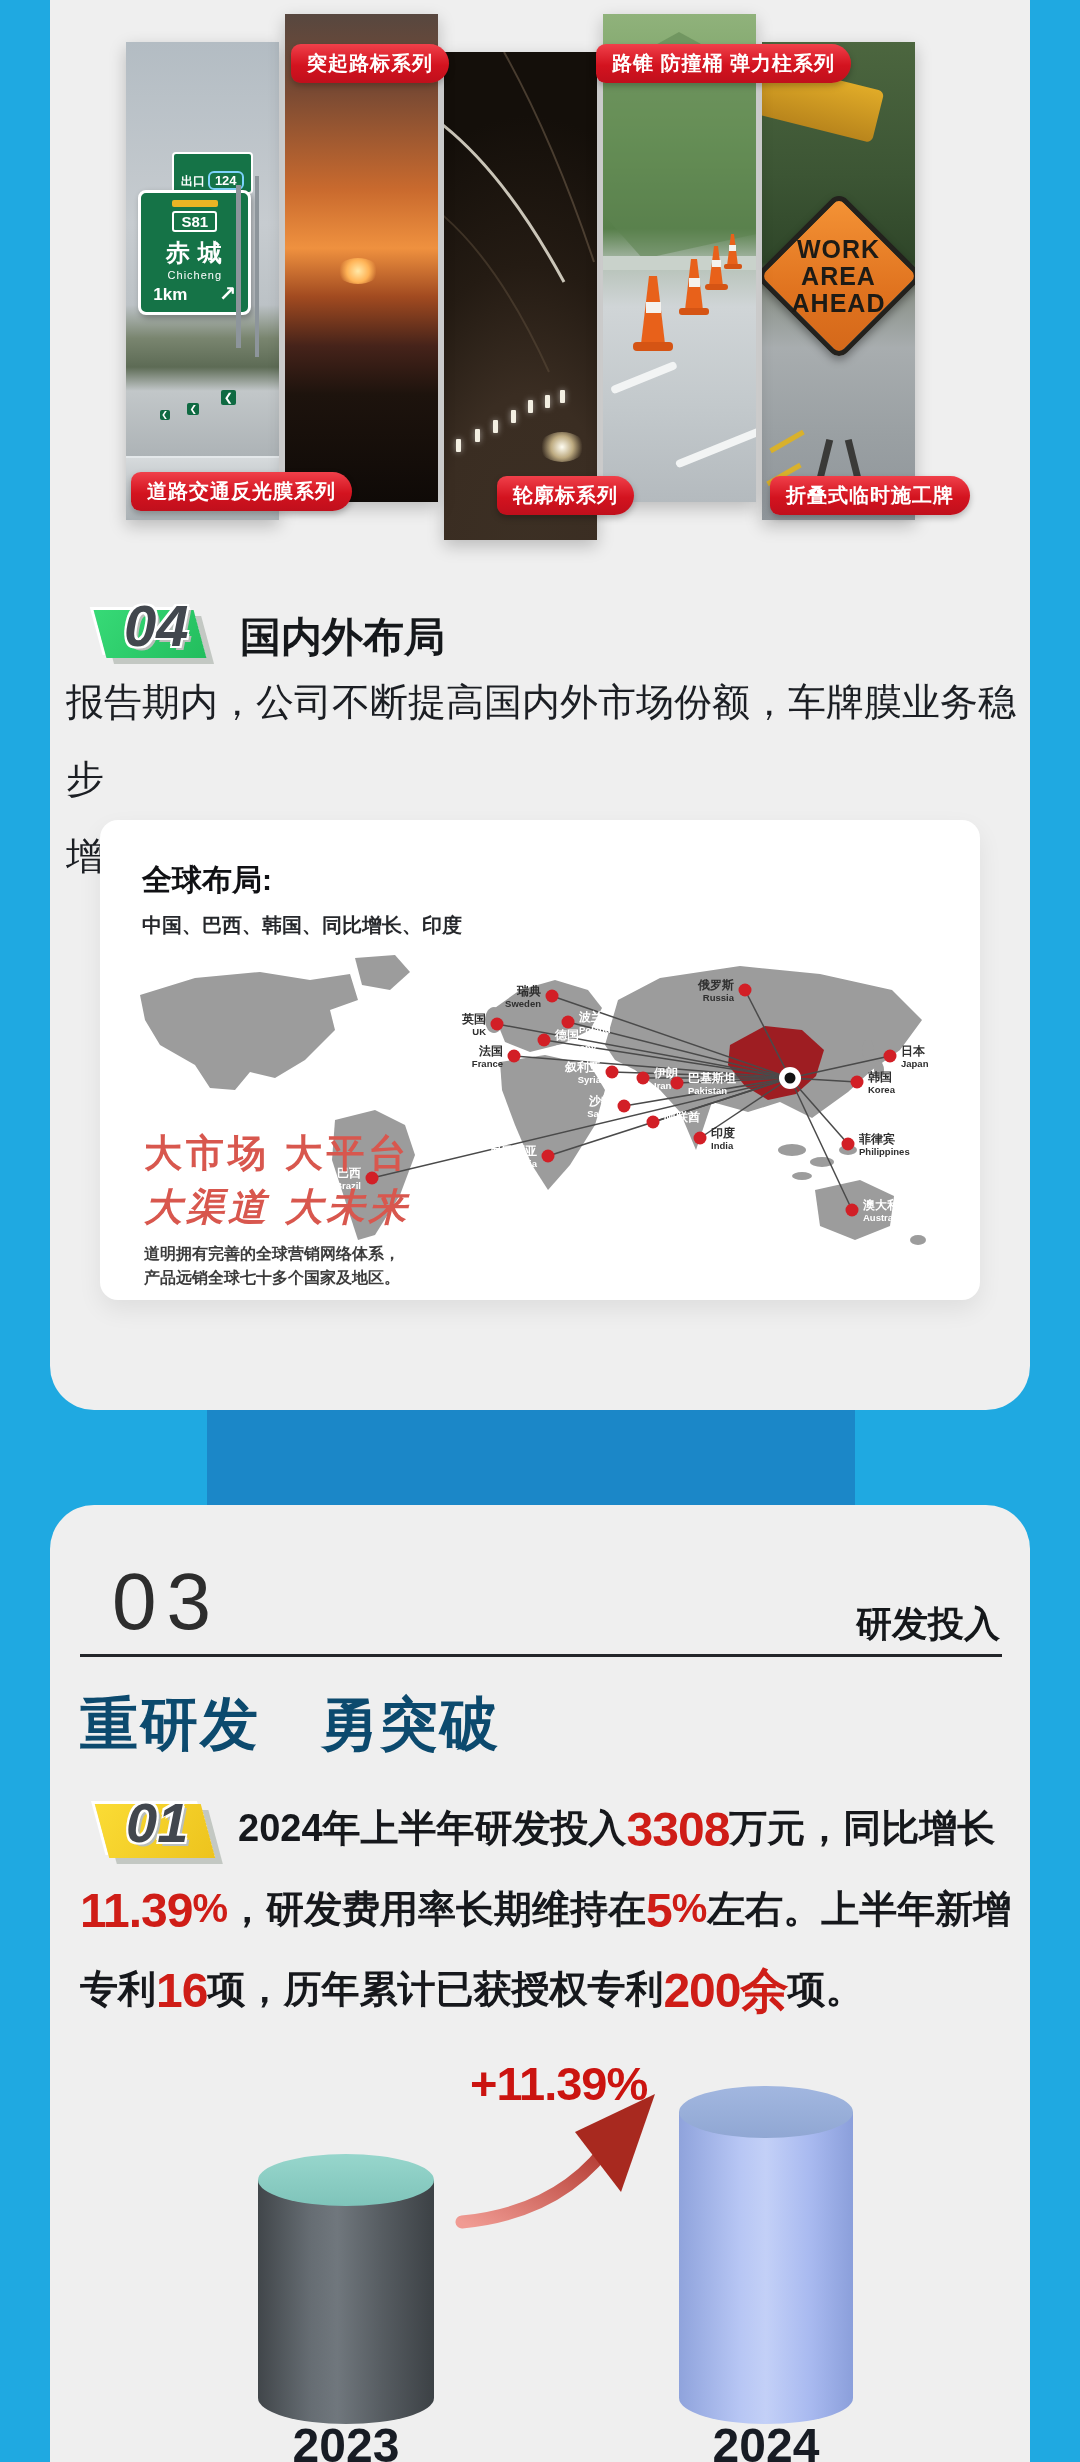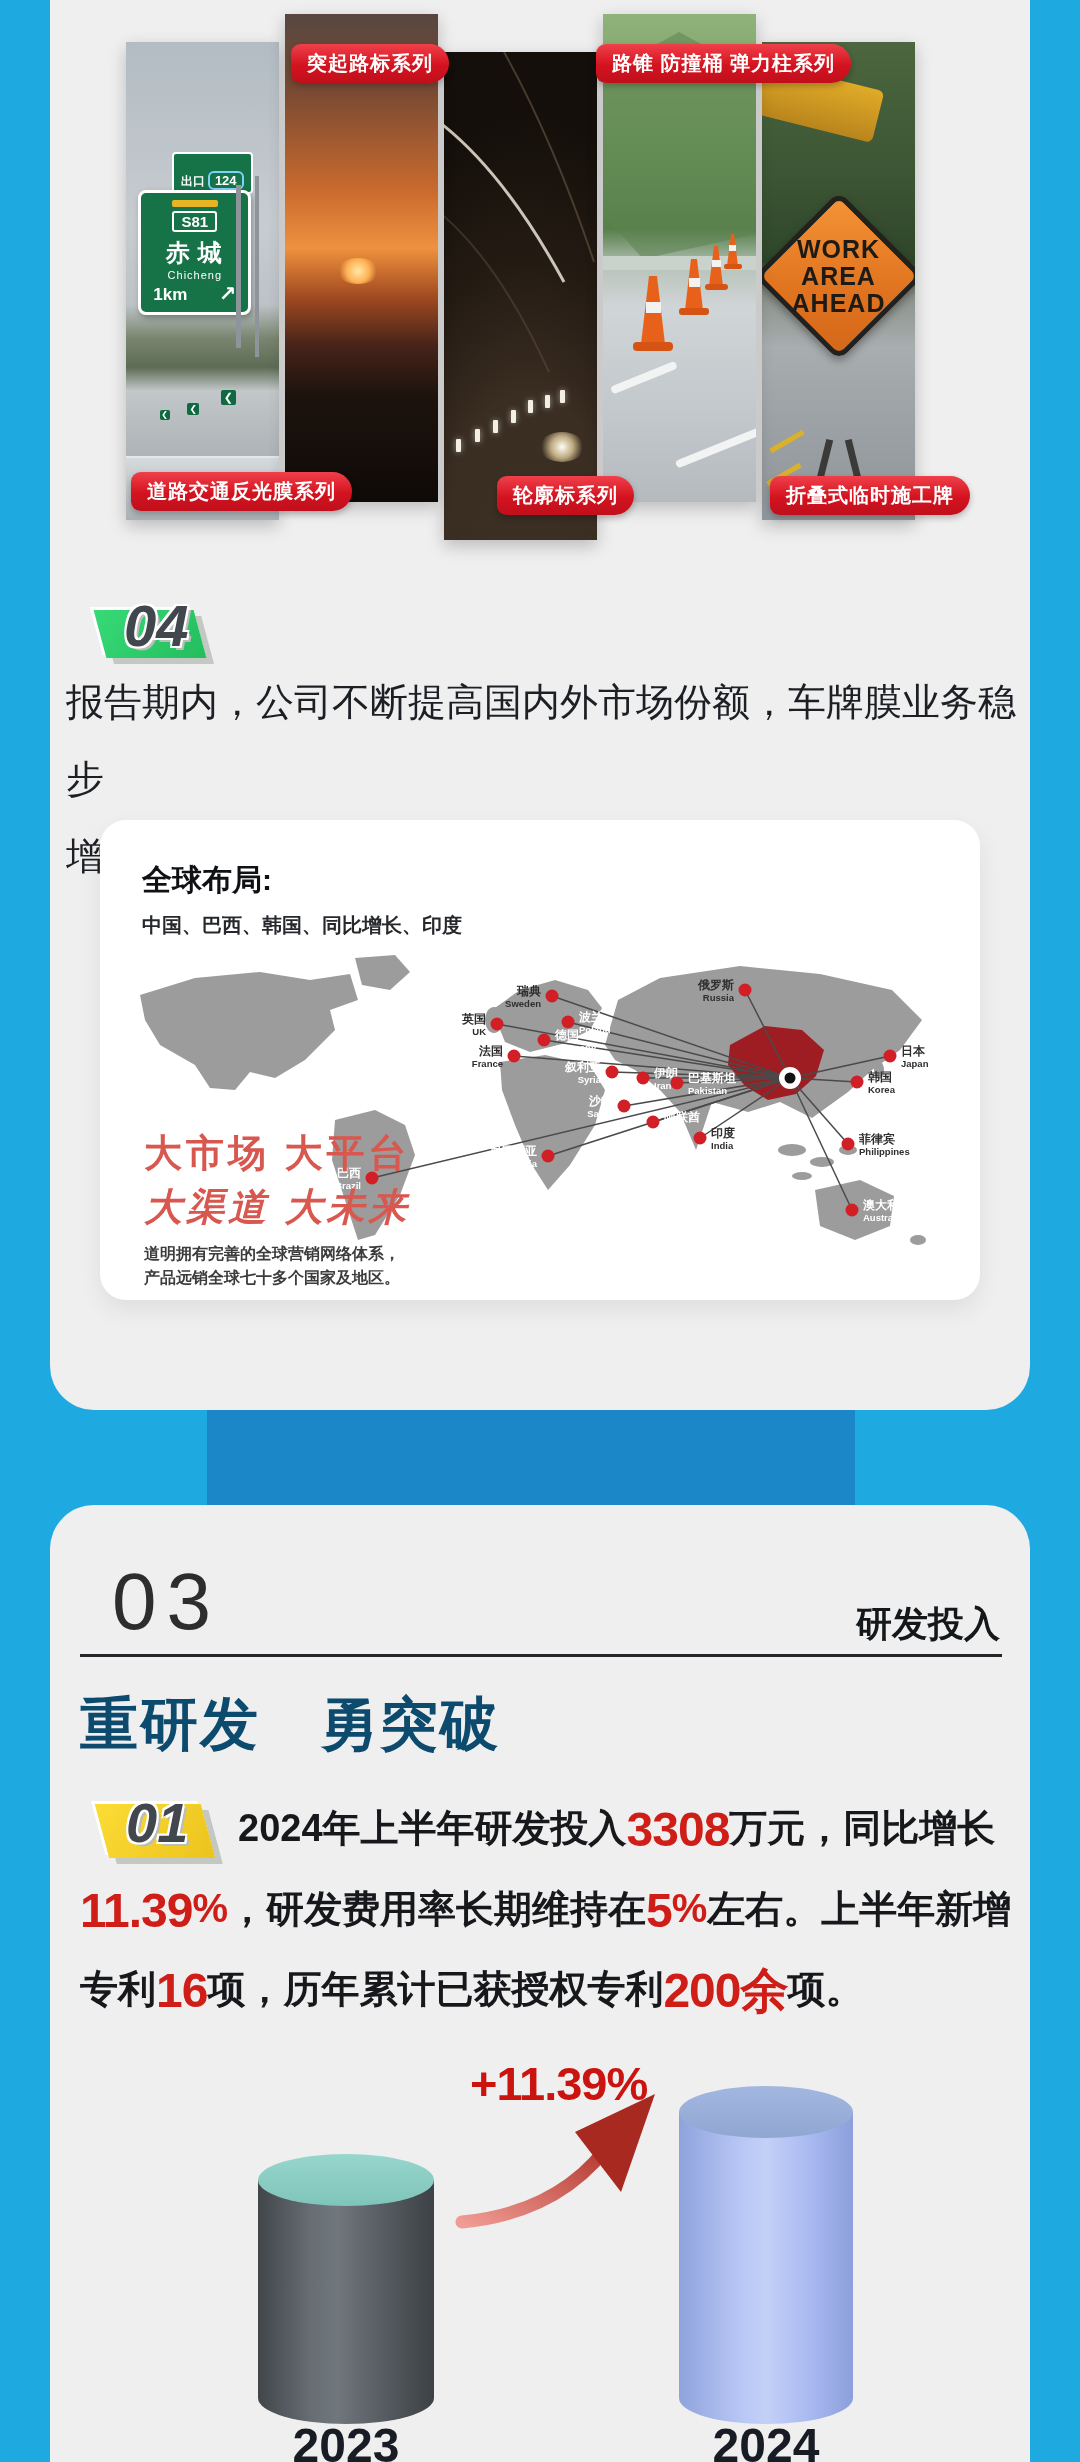--- a/index.html
+++ b/index.html
@@ -72,21 +72,21 @@
   #badge04{left:100px;top:610px;width:100px;height:48px;background:linear-gradient(135deg,#37da77,#23bd5d);}
   .badge-num{position:absolute;font-weight:900;color:#42474e;font-style:italic;
     text-shadow:-2px -2px 0 #fff,2px -2px 0 #fff,-2px 2px 0 #fff,2px 2px 0 #fff,4px 4px 0 #b9beba;}
   #num04{left:124px;top:592px;font-size:58px;}
   .sec-title{position:absolute;font-weight:900;color:#15181b;}
   #title04{left:240px;top:610px;font-size:41px;}
   .body-text{position:absolute;left:66px;width:955px;font-size:38px;font-weight:normal;color:#1c1f24;line-height:77px;}
   #body04{top:664px;}
 
   
-  #mapcard{position:absolute;left:100px;top:820px;width:880px;height:480px;background:#fff;border-radius:26px;
+  #mapcard{position:absolute;left:100px;top:820px;width:880px;height:480px;background:#fff;border-radius:18px;
     box-shadow:0 10px 24px rgba(0,0,0,.07);overflow:hidden;}
   #map-title{position:absolute;left:42px;top:40px;font-size:30px;font-weight:900;color:#101114;}
   #map-subtitle{position:absolute;left:42px;top:92px;font-size:20px;font-weight:bold;color:#26282c;}
   #worldmap{position:absolute;left:0;top:130px;}
   .slogan{position:absolute;left:44px;font-size:38px;font-weight:bold;color:#d8574e;letter-spacing:4px;z-index:3;}
   #slogan1{top:308px;}
   #slogan2{top:362px;font-style:italic;}
   .footnote{position:absolute;left:44px;font-size:16px;font-weight:bold;color:#3c3c3c;z-index:3;}
   #foot1{top:424px;}
   #foot2{top:448px;}
@@ -206,20 +206,21 @@
   </div>
 
   <div class="ribbon" id="r1">道路交通反光膜系列</div>
   <div class="ribbon" id="r2">突起路标系列</div>
   <div class="ribbon" id="r3">轮廓标系列</div>
   <div class="ribbon" id="r4">路锥 防撞桶 弹力柱系列</div>
   <div class="ribbon" id="r5">折叠式临时施工牌</div>
 
   <div class="badge" id="badge04"></div>
   <div class="badge-num" id="num04">04</div>
+  <div class="sec-title" id="title04">国内外布局</div>
   <div class="body-text" id="body04">
     <span>报告期内，公司不断提高国内外市场份额，车牌膜业务稳步</span><br>
     <span>增长，坚定产品“走出去”的决心。</span>
   </div>
 
   <div id="mapcard">
     <div id="map-title">全球布局:</div>
     <div id="map-subtitle">中国、巴西、韩国、同比增长、印度</div>
     <svg id="worldmap" width="880" height="300" viewBox="0 0 880 300">
       <g fill="#9c9c9c" stroke="none">

